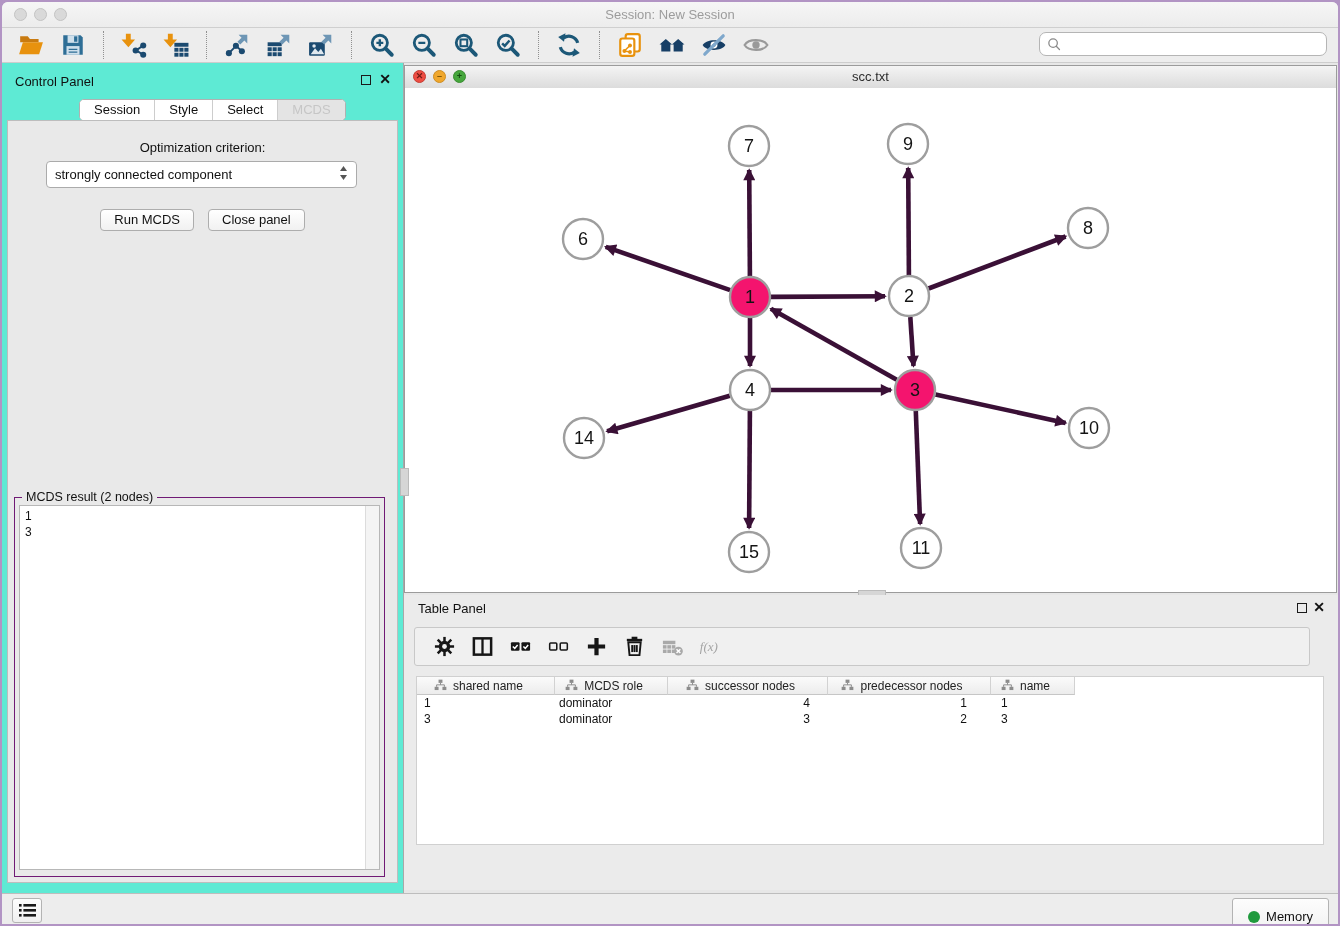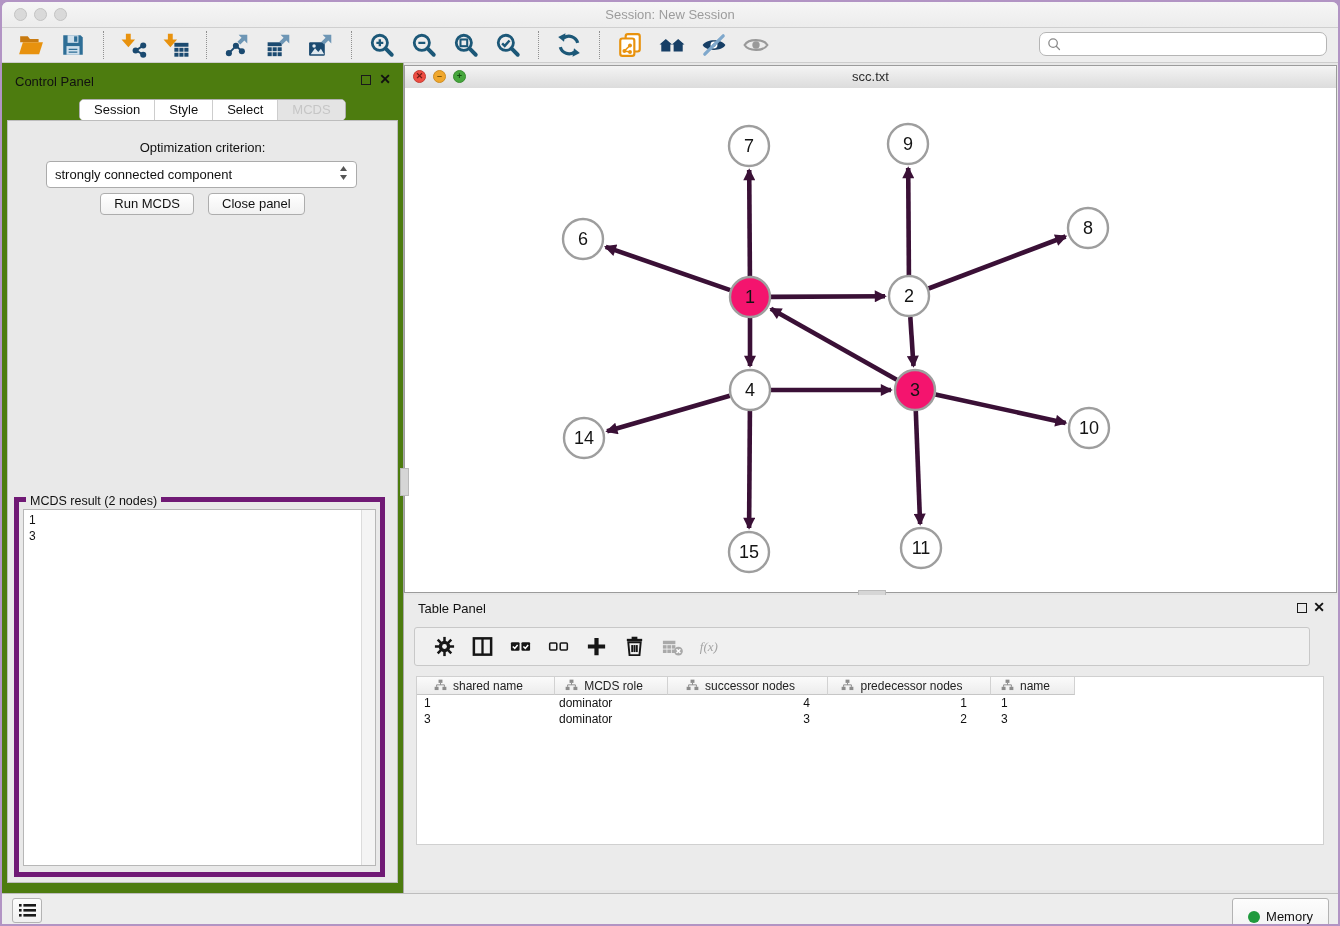--- a/index.html
+++ b/index.html
@@ -15,37 +15,37 @@
   
   .toolbar{position:absolute;left:0;top:26px;right:0;height:35px;background:#ededed;border-bottom:1px solid #cdcdcd;display:flex;align-items:center;padding-left:8px;box-sizing:border-box;}
   .tb-icon{width:28px;height:28px;margin:0 7px;display:flex;align-items:center;justify-content:center;}
   .tb-icon svg{width:26px;height:26px;}
   .tb-sep{height:28px;border-left:1px dotted #909090;margin:0 9px;}
   .searchbox{position:absolute;right:11px;top:4px;width:288px;height:24px;background:#fff;border:1px solid #b5b5b5;border-radius:7px;display:flex;align-items:center;padding-left:6px;box-sizing:border-box;}
   .searchbox svg{width:17px;height:17px;flex:0 0 auto;}
   .searchbox input{border:none;outline:none;flex:1;height:18px;font-size:13px;background:transparent;}
 
   
-  .cpanel{position:absolute;left:0;top:61px;width:401px;height:830px;background:#4d7c0f;border-right:1px solid #a8a8a8;text-decoration:underline;}
+  .cpanel{position:absolute;left:0;top:61px;width:401px;height:830px;background:#5eead4;border-right:1px solid #a8a8a8;text-decoration:underline;}
   .panel-title{position:absolute;left:13px;top:11px;font-size:13px;color:#111;}
   .float-ico{position:absolute;top:12px;width:10px;height:10px;border:1.5px solid #1a1a1a;box-sizing:border-box;}
   .close-ico{position:absolute;top:8px;font-size:14px;font-weight:bold;color:#111;line-height:16px;}
   .cp-float{right:32px;} .cp-close{right:12px;}
   .seggroup{display:inline-flex;border:1px solid #b1b1b1;border-radius:5px;overflow:hidden;background:#fff;}
   .seg{padding:0 14px;height:20px;line-height:20px;font-size:13px;color:#111;border-left:1px solid #cdcdcd;cursor:default;background:#fff;}
   .seg:first-child{border-left:none;}
   .seg.active{background:#e4e4e4;color:#c6c6c6;}
   .cp-tabs{position:absolute;left:77px;top:36px;}
   .cp-box{position:absolute;left:5px;right:5px;top:57px;bottom:10px;border:1px solid #bdbdbd;background:#e9e9e9;}
   .opt-label{position:absolute;left:0;right:0;top:19px;text-align:center;font-size:13px;color:#111;}
   .selectbox{position:absolute;left:38px;right:40px;top:40px;height:27px;background:#fff;border:1px solid #ababab;border-radius:4px;box-sizing:border-box;display:flex;align-items:center;padding:8px 8px;font-size:13px;color:#111;}
   .selectbox .chev{margin-left:auto;}
-  .btnrow{position:absolute;left:0;right:0;top:72px;display:flex;justify-content:center;gap:14px;}
+  .btnrow{position:absolute;left:0;right:0;top:88px;display:flex;justify-content:center;gap:14px;}
   .btn{height:22px;line-height:20px;border:1px solid #adadad;border-radius:4px;background:linear-gradient(#ffffff,#f1f1f1);font-size:13px;color:#111;padding:0 13px;}
-  .fieldset{position:absolute;left:6px;right:12px;top:376px;bottom:5px;border:5px solid #701a75;}
+  .fieldset{position:absolute;left:6px;right:12px;top:376px;bottom:5px;border:1px solid #701a75;}
   .legend{position:absolute;top:-8px;left:7px;background:#e9e9e9;padding:0 4px;font-size:12.5px;color:#111;}
   .resultarea{position:absolute;left:4px;right:4px;top:7px;bottom:6px;background:#fff;border:1px solid #b7b7b7;}
   .resultlines{position:absolute;left:5px;top:2px;font-size:12px;line-height:16px;color:#111;white-space:pre;}
   .scrolltrack{position:absolute;right:0;top:0;bottom:0;width:13px;background:#f4f4f4;border-left:1px solid #dcdcdc;}
 
   
   .netframe{position:absolute;left:402px;top:63px;width:933px;height:528px;border:1px solid #9b9b9b;background:#fff;box-sizing:border-box;}
   .nf-titlebar{position:absolute;left:0;top:0;right:0;height:22px;background:linear-gradient(#f4f4f4,#dcdcdc);border-bottom:1px solid #b0b0b0;border-radius:3px 3px 0 0;}
   .nf-title{text-align:center;line-height:22px;font-size:13px;color:#2c2c2c;}
   .tlbtn{position:absolute;top:4px;width:13px;height:13px;border-radius:50%;box-sizing:border-box;font-size:9px;line-height:11px;text-align:center;font-weight:bold;}

